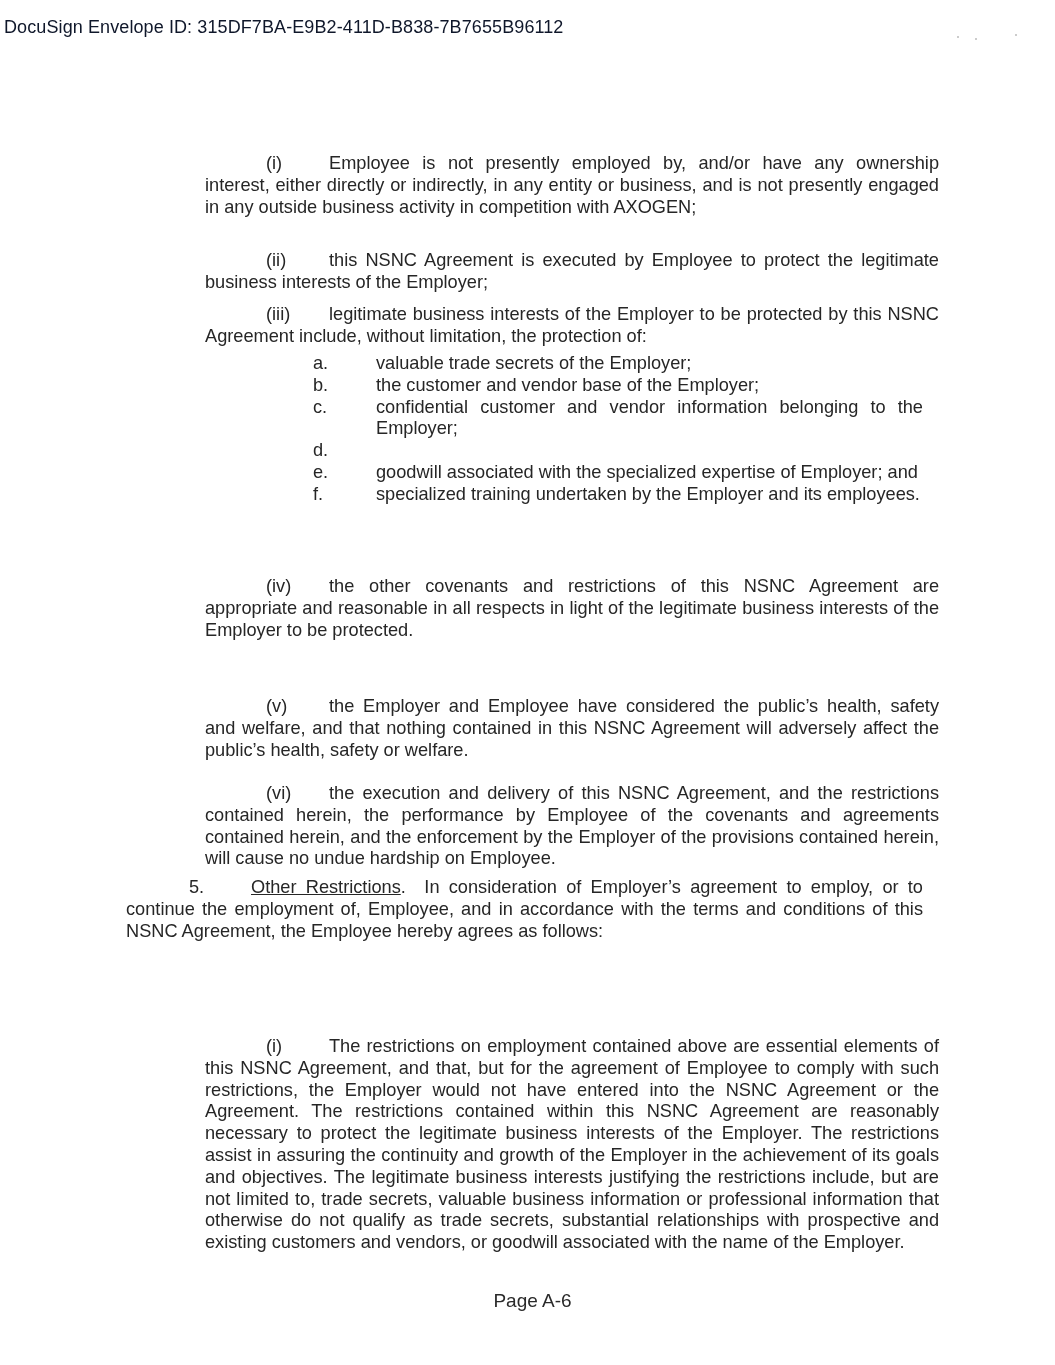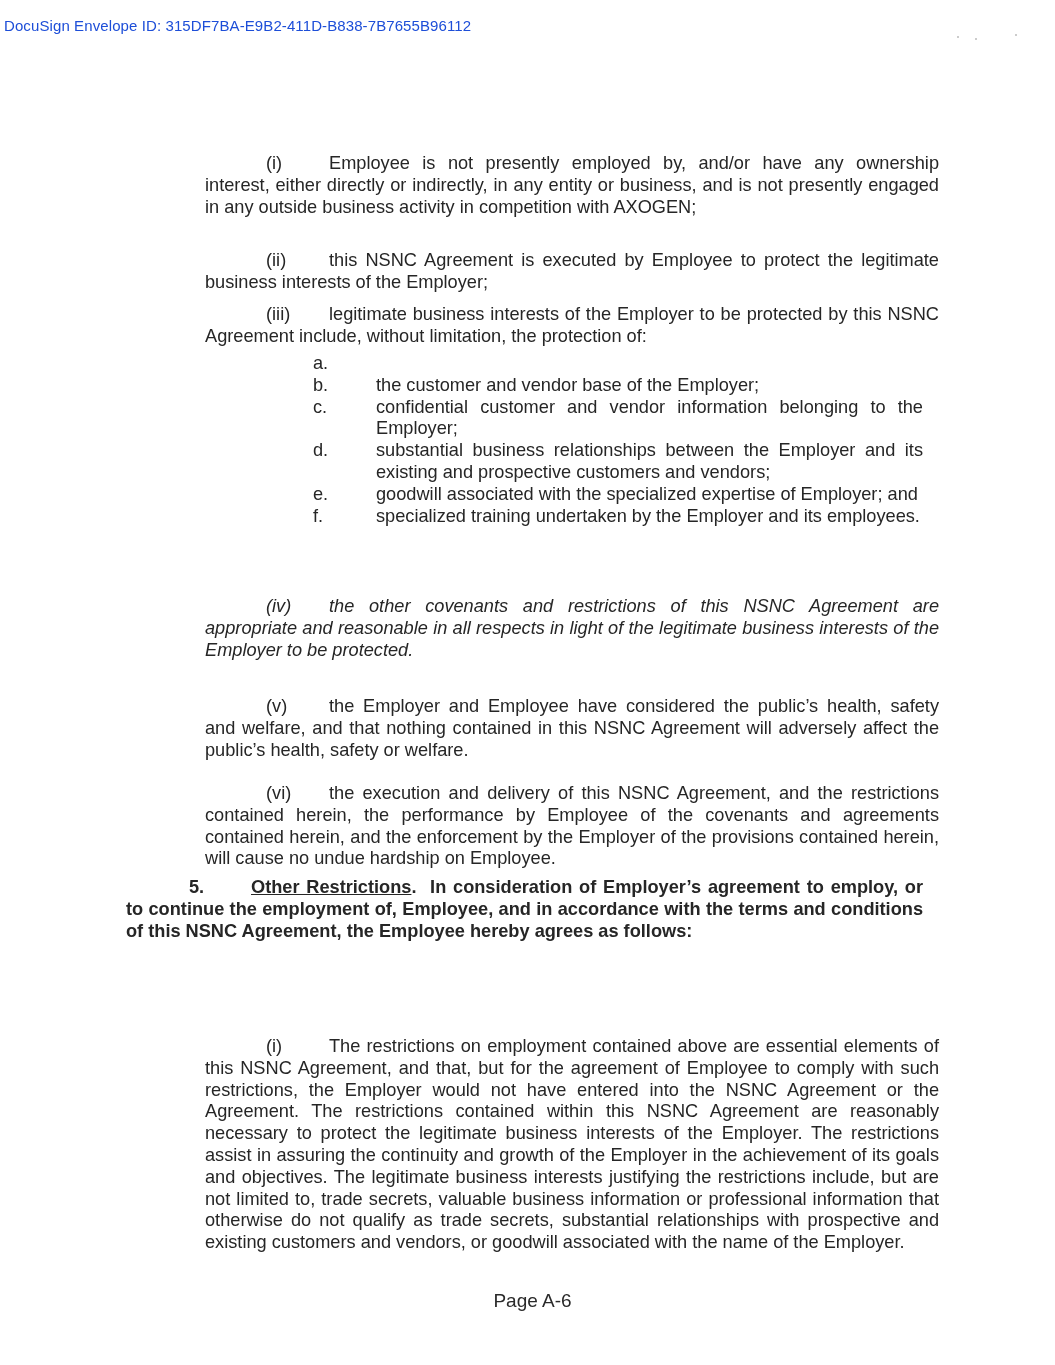--- a/index.html
+++ b/index.html
@@ -12,22 +12,22 @@
       height: 1365px;
       position: relative;
       overflow: hidden;
       color: #2a2a2a;
       font-family: "Liberation Sans", sans-serif;
     }
     .envelope {
       position: absolute;
       left: 4px;
       top: 17px;
-      font-size: 15px;
-      color: #1d4ed8;
+      font-size: 18px;
+      color: #0f172a;
       letter-spacing: 0.1px;
     }
     .specks {
       position: absolute;
       left: 955px;
       top: 33px;
       width: 70px;
       height: 10px;
     }
     .specks span {
@@ -121,56 +121,56 @@
     <span class="num">(ii)</span><span>this NSNC Agreement is executed by Employee to protect the legitimate business interests of the Employer;</span>
   </p>
 
   <p class="para" style="top:288px;">
     <span class="num">(iii)</span><span>legitimate business interests of the Employer to be protected by this NSNC Agreement include, without limitation, the protection of:</span>
   </p>
 
   <ul class="list" style="top:353px;">
     <li>
       <span class="ltr">a.</span>
+      <span class="ltxt">valuable trade secrets of the Employer;</span>
     </li>
     <li>
       <span class="ltr">b.</span>
       <span class="ltxt">the customer and vendor base of the Employer;</span>
     </li>
     <li>
       <span class="ltr">c.</span>
       <span class="ltxt">confidential customer and vendor information belonging to the Employer;</span>
     </li>
     <li>
       <span class="ltr">d.</span>
-      <span class="ltxt">substantial business relationships between the Employer and its existing and prospective customers and vendors;</span>
     </li>
     <li>
       <span class="ltr">e.</span>
       <span class="ltxt">goodwill associated with the specialized expertise of Employer; and</span>
     </li>
     <li>
       <span class="ltr">f.</span>
       <span class="ltxt">specialized training undertaken by the Employer and its employees.</span>
     </li>
   </ul>
 
-  <p class="para" style="top:580px;font-style:italic;">
+  <p class="para" style="top:560px;">
     <span class="num">(iv)</span><span>the other covenants and restrictions of this NSNC Agreement are appropriate and reasonable in all respects in light of the legitimate business interests of the Employer to be protected.</span>
   </p>
 
   <p class="para" style="top:680px;">
     <span class="num">(v)</span><span>the Employer and Employee have considered the public’s health, safety and welfare, and that nothing contained in this NSNC Agreement will adversely affect the public’s health, safety or welfare.</span>
   </p>
 
   <p class="para" style="top:767px;">
     <span class="num">(vi)</span><span>the execution and delivery of this NSNC Agreement, and the restrictions contained herein, the performance by Employee of the covenants and agreements contained herein, and the enforcement by the Employer of the provisions contained herein, will cause no undue hardship on Employee.</span>
   </p>
 
-  <p class="section" style="top:877px;font-weight:bold;">
+  <p class="section" style="top:877px;">
     <span class="num">5.</span><span class="underline">Other Restrictions</span><span>.</span>&nbsp;&nbsp;<span>In consideration of Employer’s agreement to employ, or to continue the employment of, Employee, and in accordance with the terms and conditions of this NSNC Agreement, the Employee hereby agrees as follows:</span>
   </p>
 
   <p class="para" style="top:1020px;">
     <span class="num">(i)</span><span>The restrictions on employment contained above are essential elements of this NSNC Agreement, and that, but for the agreement of Employee to comply with such restrictions, the Employer would not have entered into the NSNC Agreement or the Agreement.  The restrictions contained within this NSNC Agreement are reasonably necessary to protect the legitimate business interests of the Employer.  The restrictions assist in assuring the continuity and growth of the Employer in the achievement of its goals and objectives.  The legitimate business interests justifying the restrictions include, but are not limited to, trade secrets, valuable business information or professional information that otherwise do not qualify as trade secrets, substantial relationships with prospective and existing customers and vendors, or goodwill associated with the name of the Employer.</span>
   </p>
 
 </div>
 
 <div class="footer">Page A-6</div>

